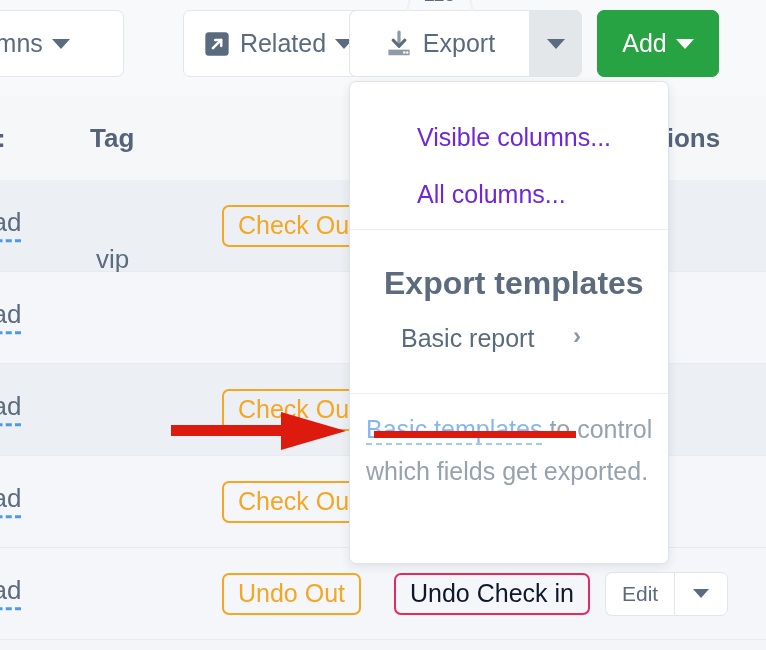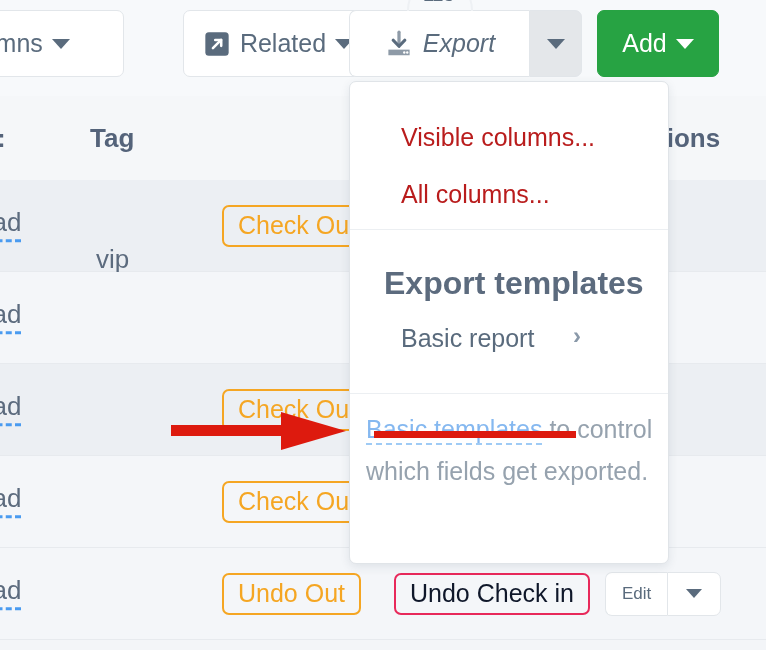--- a/index.html
+++ b/index.html
@@ -55,21 +55,20 @@
   #related-btn { width: 190px; height: 67px; padding: 0 16px; }
 
   
   #export-group { left: 349px; top: 10px; }
   #export-main {
     width: 180px; height: 67px;
     border-radius: 7px 0 0 7px;
     border-right: none;
     padding: 0 14px;
     position: relative;
-    font-style: italic;
   }
   #export-caret-btn {
     width: 53px; height: 67px;
     border-radius: 0 7px 7px 0;
     background: #e4e7ea;
     border: 1px solid #e2e6ea;
     box-sizing: border-box;
     display: flex;
     align-items: center;
     justify-content: center;
@@ -215,21 +214,21 @@
     transform: translateY(-50%);
     display: flex;
     height: 44px;
   }
   .edit-btn {
     background: #ffffff;
     border: 1px solid #e2e6ea;
     border-right: none;
     border-radius: 7px 0 0 7px;
     color: #5a6b7d;
-    font-size: 17px;
+    font-size: 21px;
     display: flex;
     align-items: center;
     padding: 0 16px;
     box-sizing: border-box;
     cursor: pointer;
   }
   .edit-caret-btn {
     background: #ffffff;
     border: 1px solid #e2e6ea;
     border-radius: 0 7px 7px 0;
@@ -257,23 +256,23 @@
     border: 1px solid #e0e4e8;
     border-radius: 7px;
     box-shadow: 0 3px 10px rgba(40,55,75,0.10);
     box-sizing: border-box;
     z-index: 50;
   }
   .dd-item {
     position: absolute;
     left: 0;
     width: 320px;
-    color: #b91c1c;
-    font-size: 25px;
-    padding-left: 51px;
+    color: #6d28d9;
+    font-size: 25px;
+    padding-left: 67px;
     box-sizing: border-box;
     cursor: pointer;
     line-height: 1;
   }
   #dd-visible-columns { top: 43px; }
   #dd-all-columns { top: 100px; }
 
   .dd-divider {
     position: absolute;
     left: 0; width: 318px;

